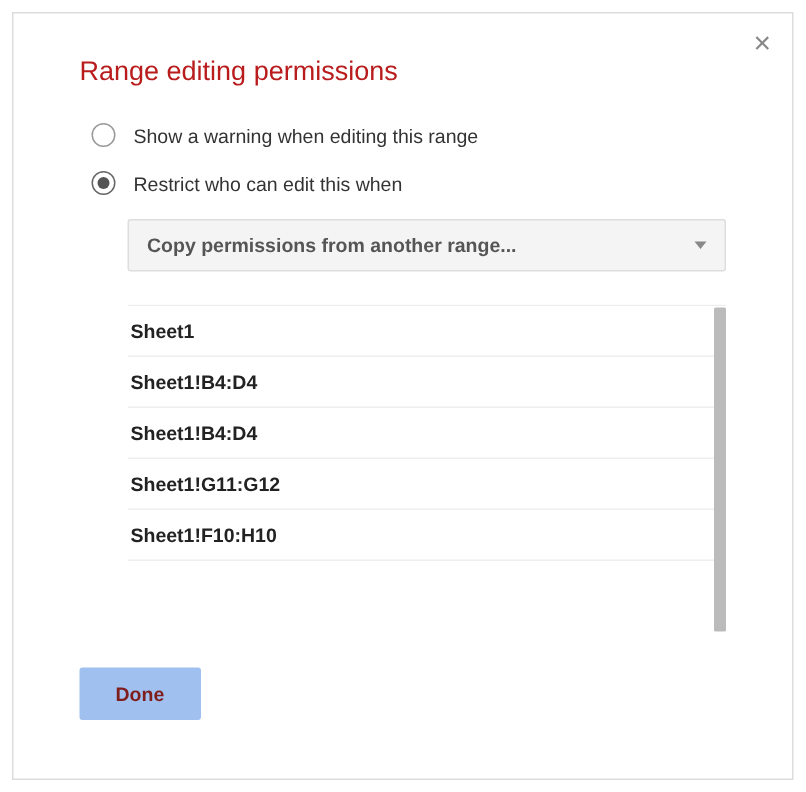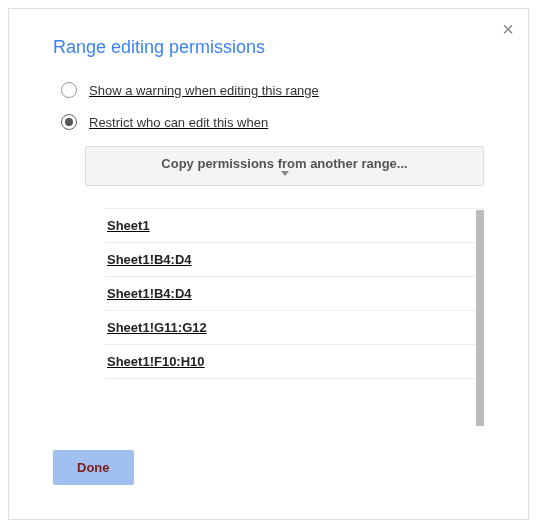--- a/index.html
+++ b/index.html
@@ -30,26 +30,25 @@
       right: 14px;
       color: #888;
       font-size: 20px;
       cursor: pointer;
       line-height: 1;
       font-weight: normal;
     }
     .dialog-title {
       font-size: 18px;
       font-weight: 400;
-      color: #3b82f6;
+      color: #b91c1c;
       padding: 28px 0 0 44px;
     }
     .radio-group {
       margin: 24px 0 0 52px;
-      text-decoration: underline;
     }
     .radio-item {
       display: flex;
       align-items: center;
       margin-bottom: 16px;
       cursor: pointer;
     }
     .radio-circle {
       width: 16px;
       height: 16px;
@@ -84,35 +83,33 @@
       border: 1px solid #ddd;
       border-radius: 2px;
       padding: 9px 12px;
       font-size: 13px;
       font-weight: bold;
       color: #555;
       display: flex;
       justify-content: space-between;
       align-items: center;
       cursor: pointer;
-      flex-direction: column;
     }
     .dropdown-caret {
       width: 0;
       height: 0;
       border-left: 4px solid transparent;
       border-right: 4px solid transparent;
       border-top: 5px solid #888;
     }
     .list-wrapper {
-      margin: 22px 44px 0 96px;
+      margin: 22px 44px 0 76px;
       position: relative;
       height: 220px;
       overflow: hidden;
-      text-decoration: underline;
     }
     .range-list {
       height: 100%;
       overflow-y: auto;
     }
     .range-item {
       border-bottom: 1px solid #eee;
       padding: 9px 2px;
       font-size: 13px;
       font-weight: bold;

